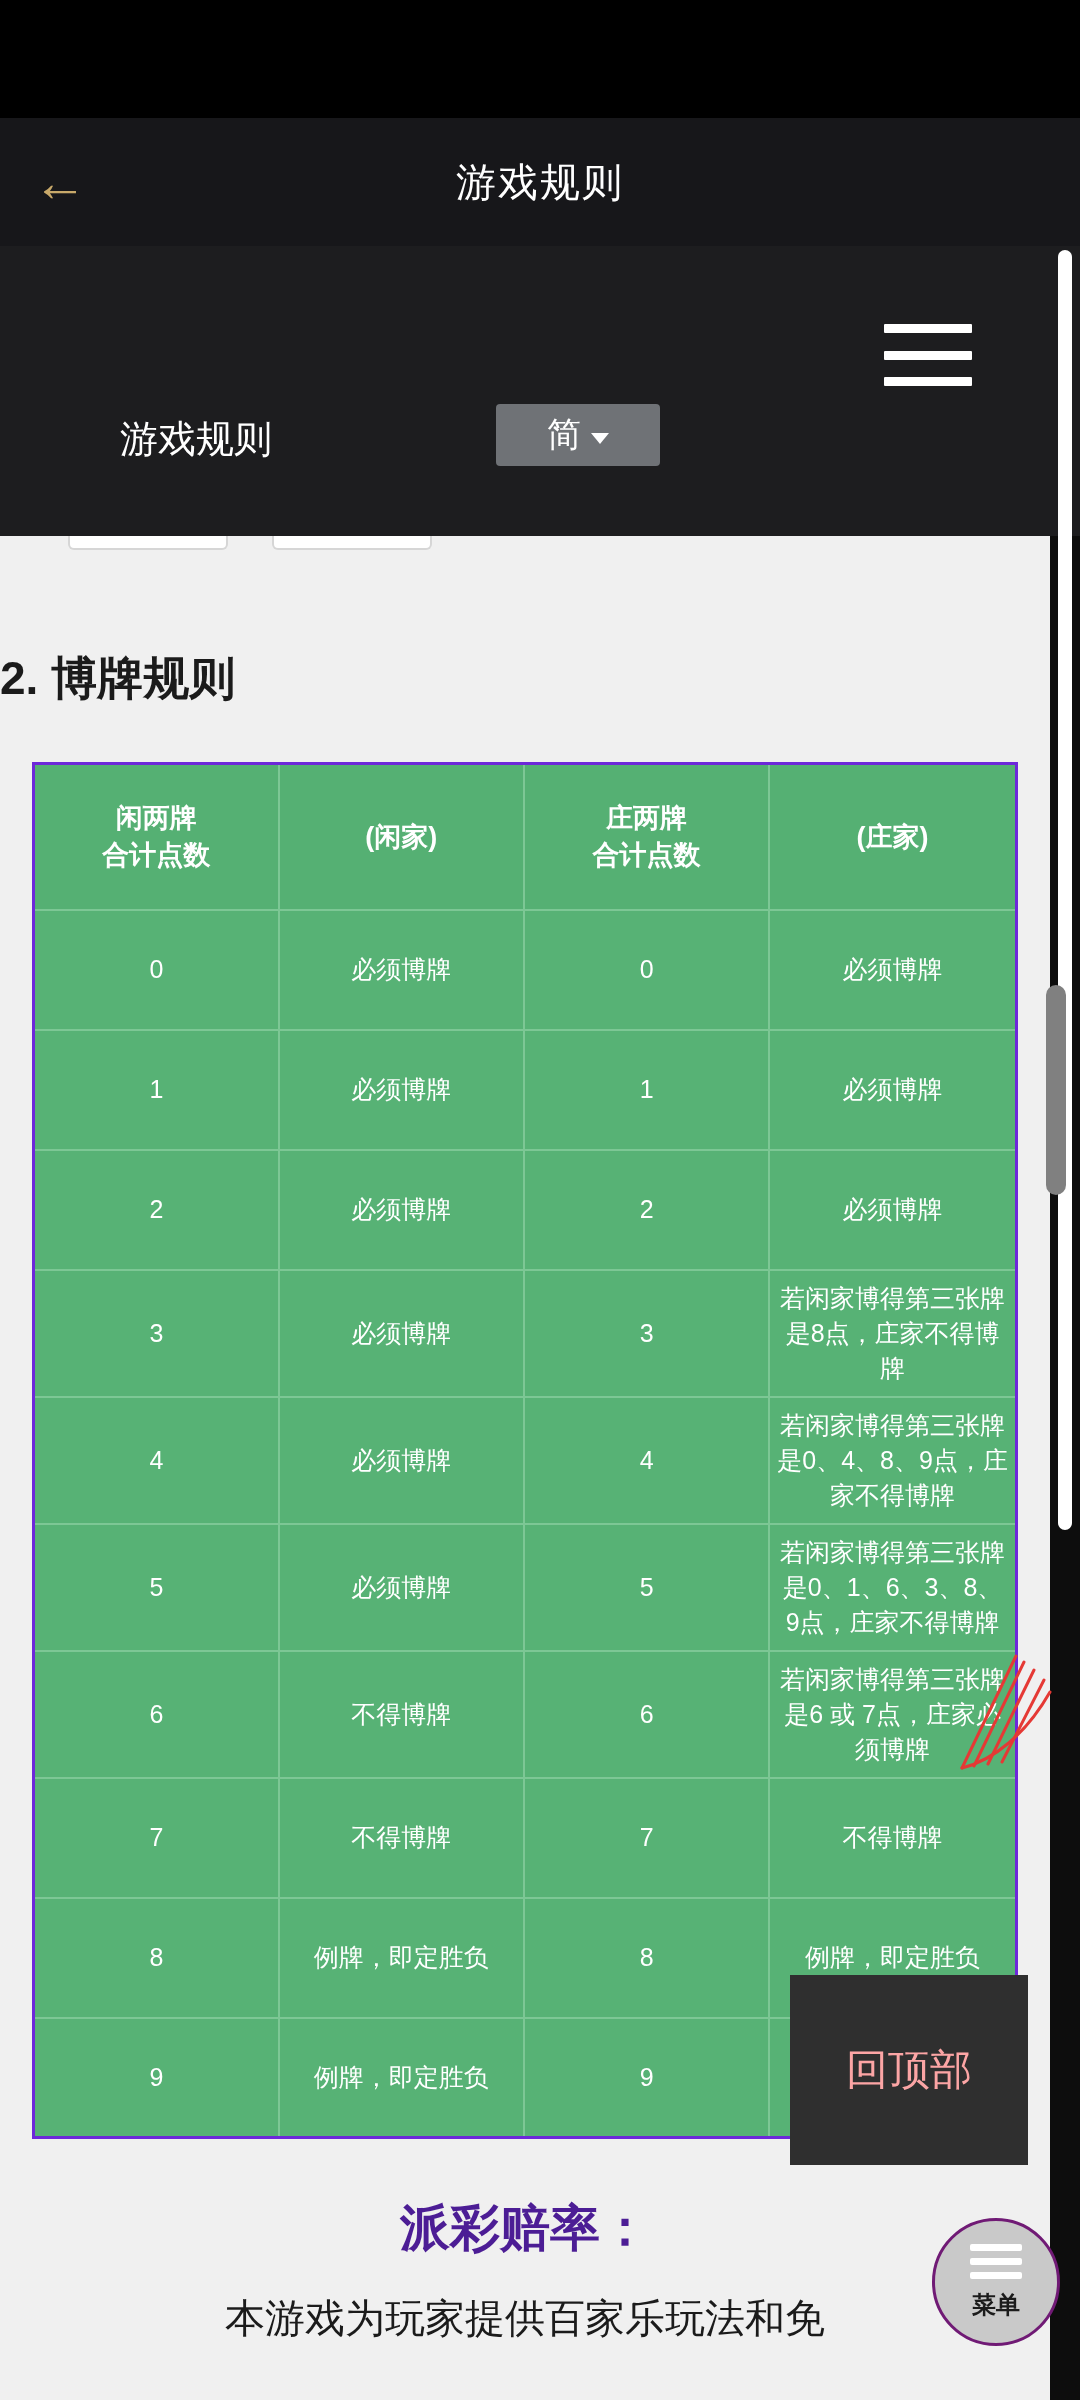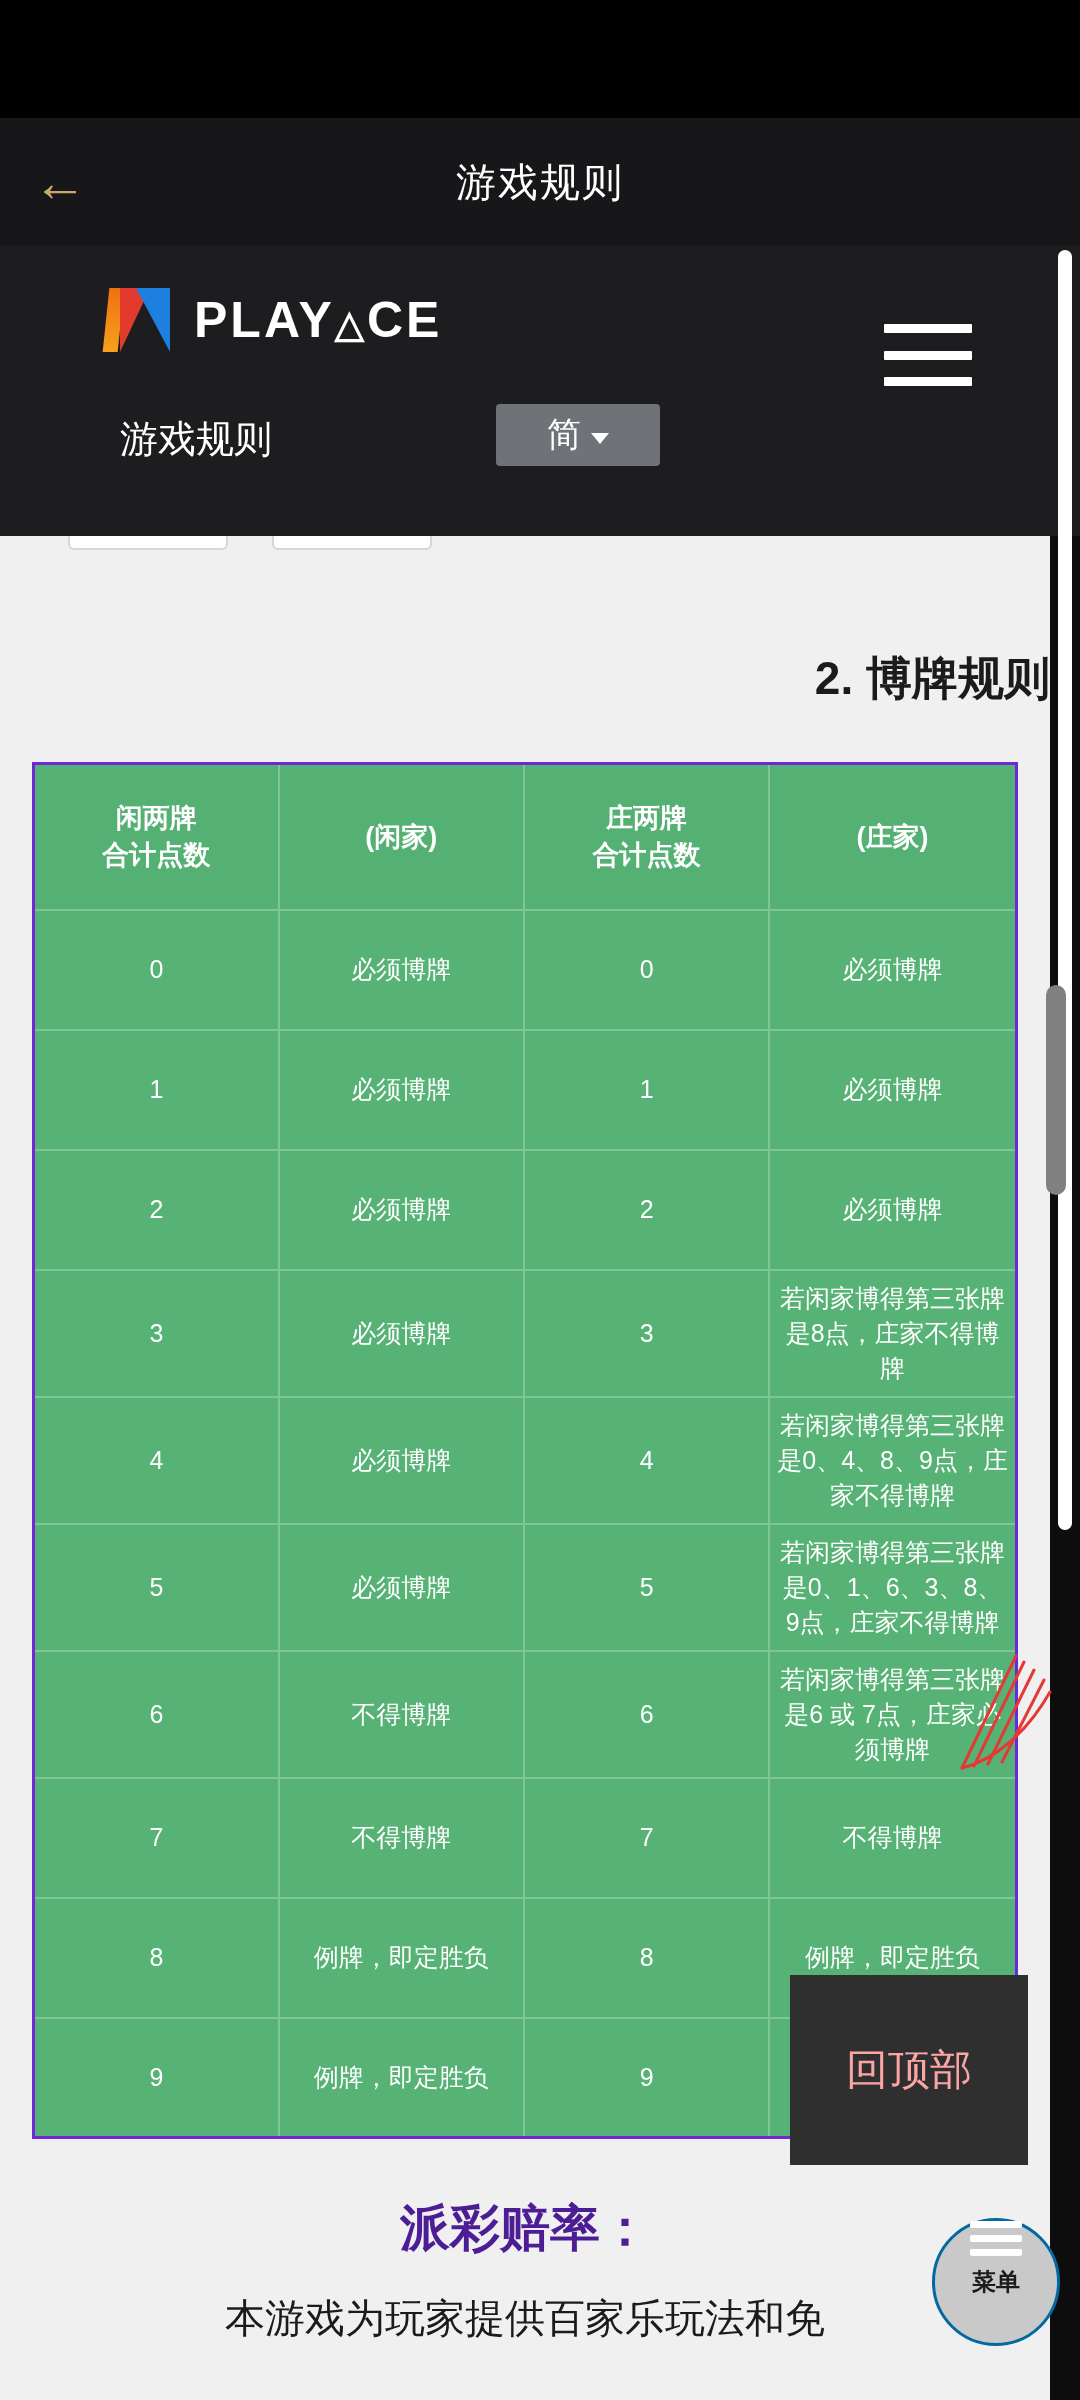--- a/index.html
+++ b/index.html
@@ -88,21 +88,21 @@
     background: #f0f0f0; overflow: hidden;
   }
   .tab-stubs {
     position: absolute; top: -20px; left: 68px; display: flex; gap: 44px;
   }
   .tab-stub {
     width: 160px; height: 34px; background: #fff;
     border: 2px solid #d6d6d6; border-top: none; border-radius: 0 0 6px 6px;
   }
   .section-title {
-    text-align: right; color: #1b1b1b; font-size: 46px; font-weight: bold;
+    text-align: left; color: #1b1b1b; font-size: 46px; font-weight: bold;
     margin-top: 112px;
   }
 
   
   .rules-table {
     margin: 52px 32px 0 32px; width: 986px;
     border-collapse: collapse; table-layout: fixed;
     background: #57b275;
     border: 3px solid #6d28d9;
   }
@@ -150,22 +150,22 @@
   
   .back-to-top {
     position: absolute; left: 790px; top: 1975px;
     width: 238px; height: 190px; background: #2f2f2f;
     display: flex; align-items: center; justify-content: center;
     color: #fca5a5; font-size: 42px;
   }
   .menu-fab {
     position: absolute; left: 932px; top: 2218px;
     width: 128px; height: 128px; border-radius: 50%;
-    background: #c9c9c9; border: 3px solid #0369a1;
-    display: flex; flex-direction: column; align-items: center; justify-content: flex-start;
+    background: #c9c9c9; border: 3px solid #701a75;
+    display: flex; flex-direction: column; align-items: center; justify-content: center;
     gap: 6px;
   }
   .menu-fab .lines { display: flex; flex-direction: column; gap: 7px; }
   .menu-fab .lines i {
     display: block; width: 52px; height: 7px; background: #ffffff; border-radius: 2px;
   }
   .menu-fab .fab-label { color: #1b1b1b; font-size: 24px; font-weight: bold; margin-top: 4px; }
 </style>
 </head>
 <body>
@@ -173,28 +173,20 @@
 <div class="screen">
 
   <div class="status-bar"></div>
 
   <div class="titlebar">
     <div class="back-arrow">←</div>
     <div class="titlebar-title">游戏规则</div>
   </div>
 
   <div class="web-header">
-    <div class="brand">
-      <div class="brand-logo">
-        <span class="bar-left"></span>
-        <span class="tri-mid"></span>
-        <span class="tri-right"></span>
-      </div>
-      <div class="brand-text"><span>PLAY</span><span class="small">△</span><span>CE</span></div>
-    </div>
 
     <div class="hamburger">
       <span></span>
         <span></span>
         <span></span>
     </div>
 
     <div class="header-subtitle">游戏规则</div>
 
     <div class="lang-select">

